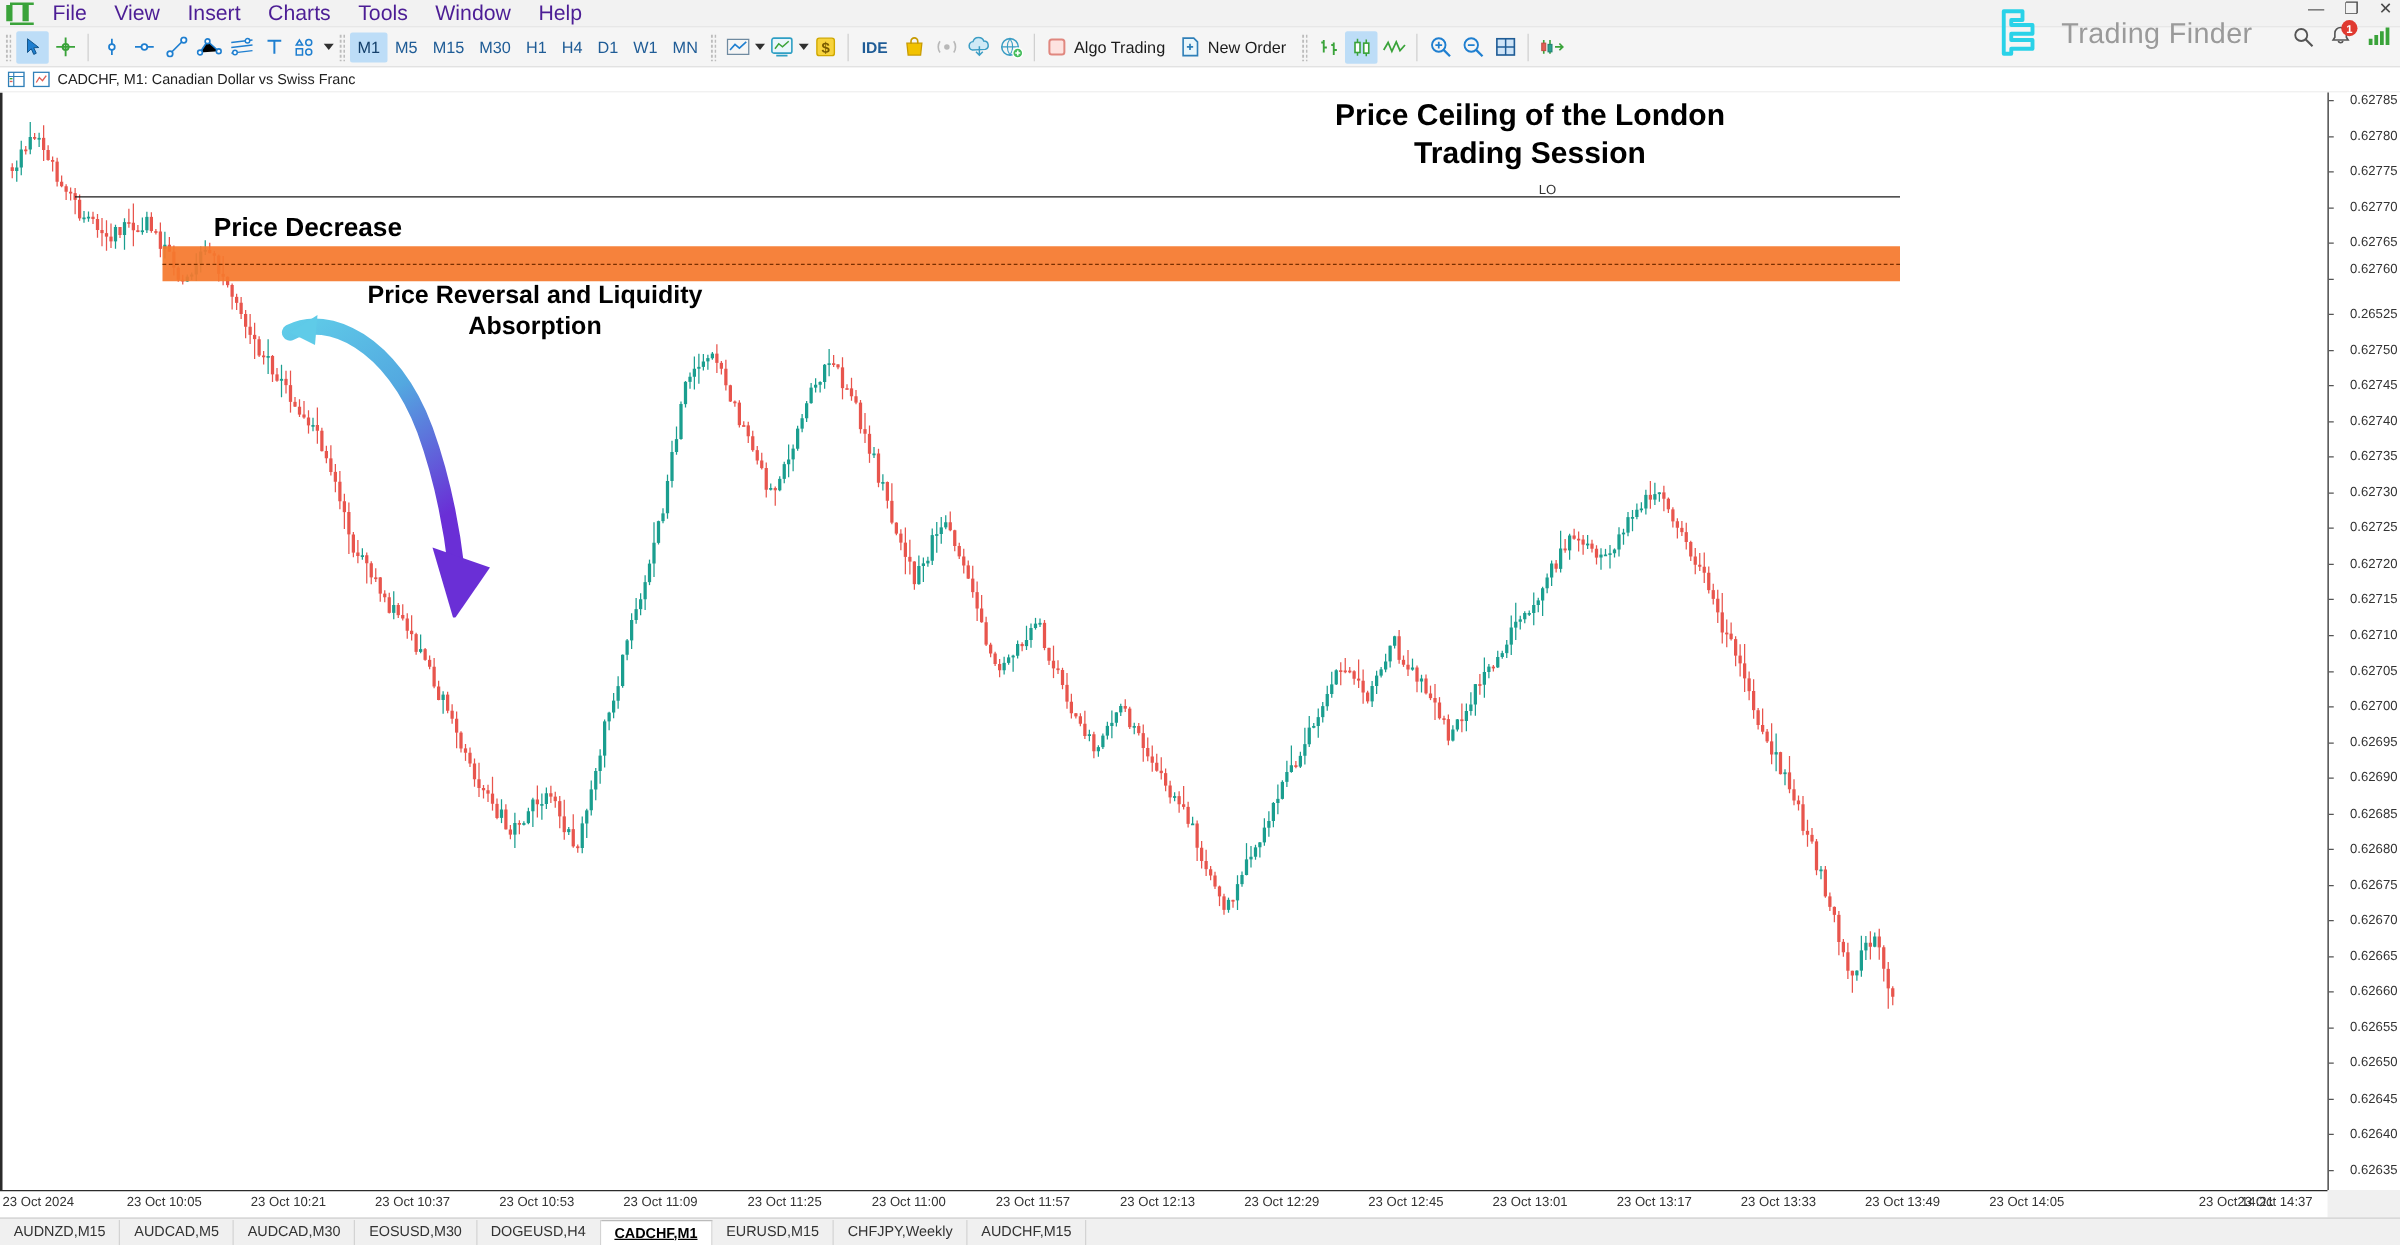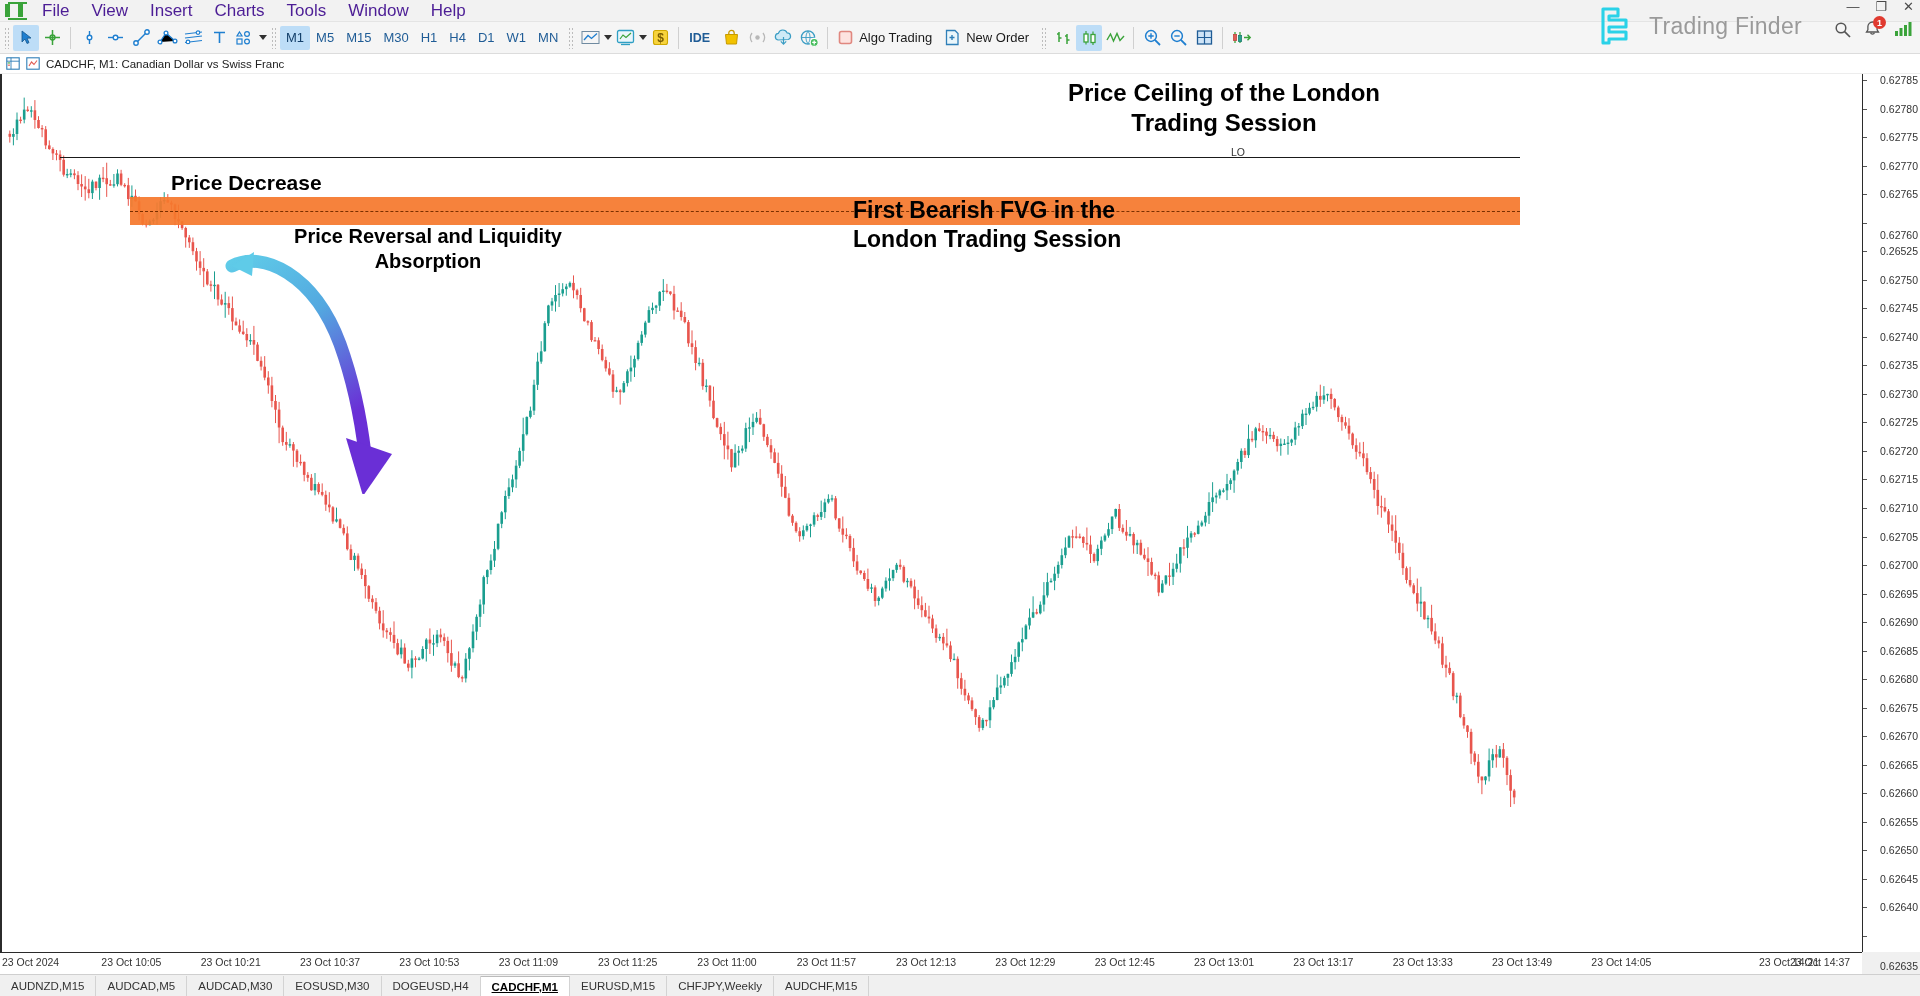--- a/index.html
+++ b/index.html
@@ -1303,39 +1303,37 @@
         </linearGradient>
       </defs>
       <path d="M10 62 C 40 46, 92 70, 118 140 C 131 176, 139 216, 143 250" fill="none" stroke="url(#arrgrad)" stroke-width="13" stroke-linecap="round"></path>
       <path d="M10 62 L 32 48 L 30 72 Z" fill="#5fcbe8"></path>
       <path d="M124 234 L 170 250 L 141 292 Z" fill="#6a2fd6"></path>
     </svg>
 
     <div class="anno c" style="left:1063px; top:4px; width:322px; font-size:24px;">Price Ceiling of the London
 Trading Session</div>
     <div class="anno l" style="left:171px; top:96px; width:200px; font-size:21px;">Price Decrease</div>
-    <div class="anno l" style="left:853px; top:122px; width:310px; font-size:23px;">First Bearish FVG in the
-London Trading Session</div>
     <div class="anno c" style="left:284px; top:150px; width:288px; font-size:20px;">Price Reversal and Liquidity
 Absorption</div>
   </div>
 
   <div class="price-axis">
       <div class="tickmark" style="top: 6px;"></div>
       <div class="tick" style="top: 6px;">0.62785</div>
       <div class="tickmark" style="top: 34.5333px;"></div>
       <div class="tick" style="top: 34.5333px;">0.62780</div>
       <div class="tickmark" style="top: 63.0667px;"></div>
       <div class="tick" style="top: 63.0667px;">0.62775</div>
       <div class="tickmark" style="top: 91.6px;"></div>
       <div class="tick" style="top: 91.6px;">0.62770</div>
       <div class="tickmark" style="top: 120.133px;"></div>
       <div class="tick" style="top: 120.133px;">0.62765</div>
       <div class="tickmark" style="top: 148.667px;"></div>
-      <div class="tick" style="top: 161px;">0.62760</div>
+      <div class="tick" style="top: 141px;">0.62760</div>
       <div class="tickmark" style="top: 177.2px;"></div>
       <div class="tick" style="top: 177.2px;">0.26525</div>
       <div class="tickmark" style="top: 205.733px;"></div>
       <div class="tick" style="top: 205.733px;">0.62750</div>
       <div class="tickmark" style="top: 234.267px;"></div>
       <div class="tick" style="top: 234.267px;">0.62745</div>
       <div class="tickmark" style="top: 262.8px;"></div>
       <div class="tick" style="top: 262.8px;">0.62740</div>
       <div class="tickmark" style="top: 291.333px;"></div>
       <div class="tick" style="top: 291.333px;">0.62735</div>
@@ -1371,21 +1369,21 @@
       <div class="tick" style="top: 719.333px;">0.62660</div>
       <div class="tickmark" style="top: 747.867px;"></div>
       <div class="tick" style="top: 747.867px;">0.62655</div>
       <div class="tickmark" style="top: 776.4px;"></div>
       <div class="tick" style="top: 776.4px;">0.62650</div>
       <div class="tickmark" style="top: 804.933px;"></div>
       <div class="tick" style="top: 804.933px;">0.62645</div>
       <div class="tickmark" style="top: 833.467px;"></div>
       <div class="tick" style="top: 833.467px;">0.62640</div>
       <div class="tickmark" style="top: 862px;"></div>
-      <div class="tick" style="top: 892px;">0.62635</div>
+      <div class="tick" style="top: 862px;">0.62635</div>
     </div>
 
   <div class="time-axis">
       <div class="tlbl" style="left: 2px;">23 Oct 2024</div>
       <div class="tlbl" style="left: 101.333px;">23 Oct 10:05</div>
       <div class="tlbl" style="left: 200.667px;">23 Oct 10:21</div>
       <div class="tlbl" style="left: 300px;">23 Oct 10:37</div>
       <div class="tlbl" style="left: 399.333px;">23 Oct 10:53</div>
       <div class="tlbl" style="left: 498.667px;">23 Oct 11:09</div>
       <div class="tlbl" style="left: 598px;">23 Oct 11:25</div>

